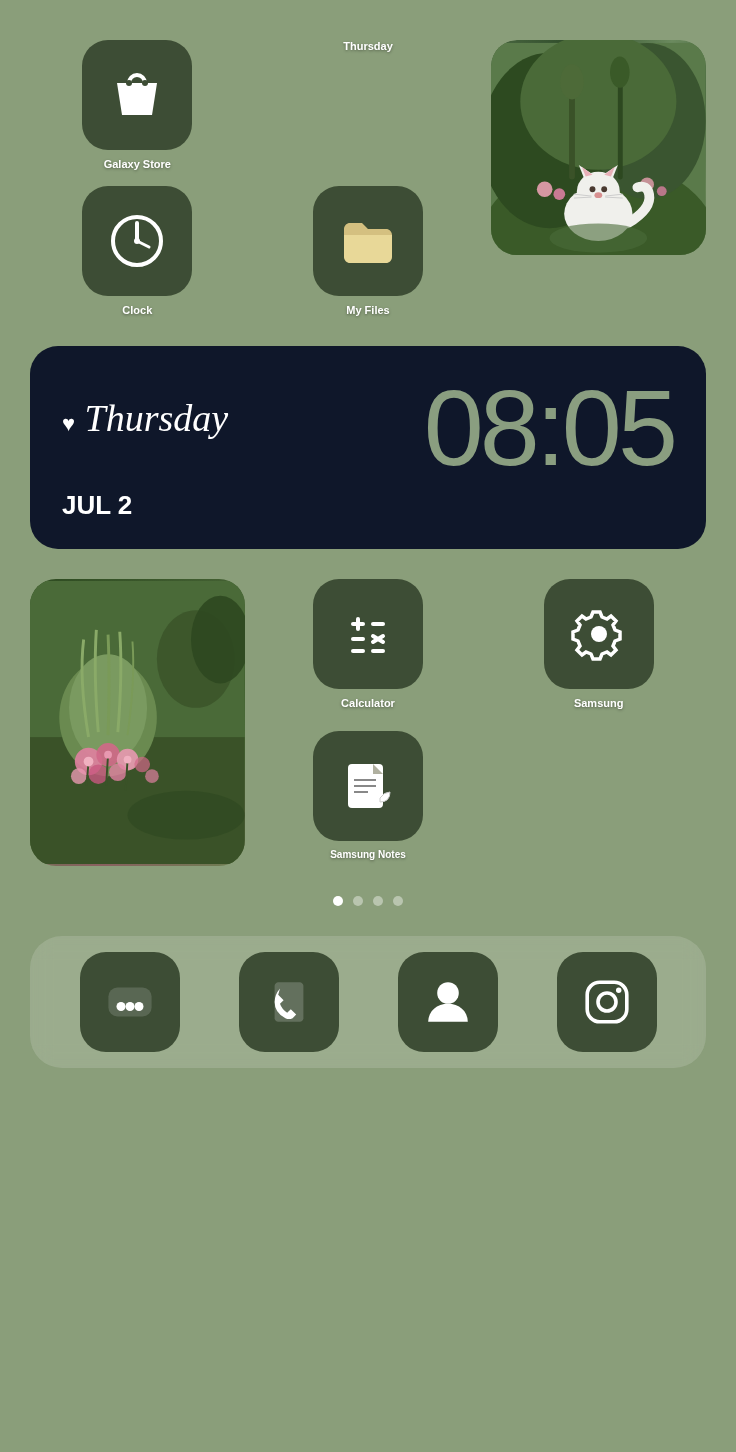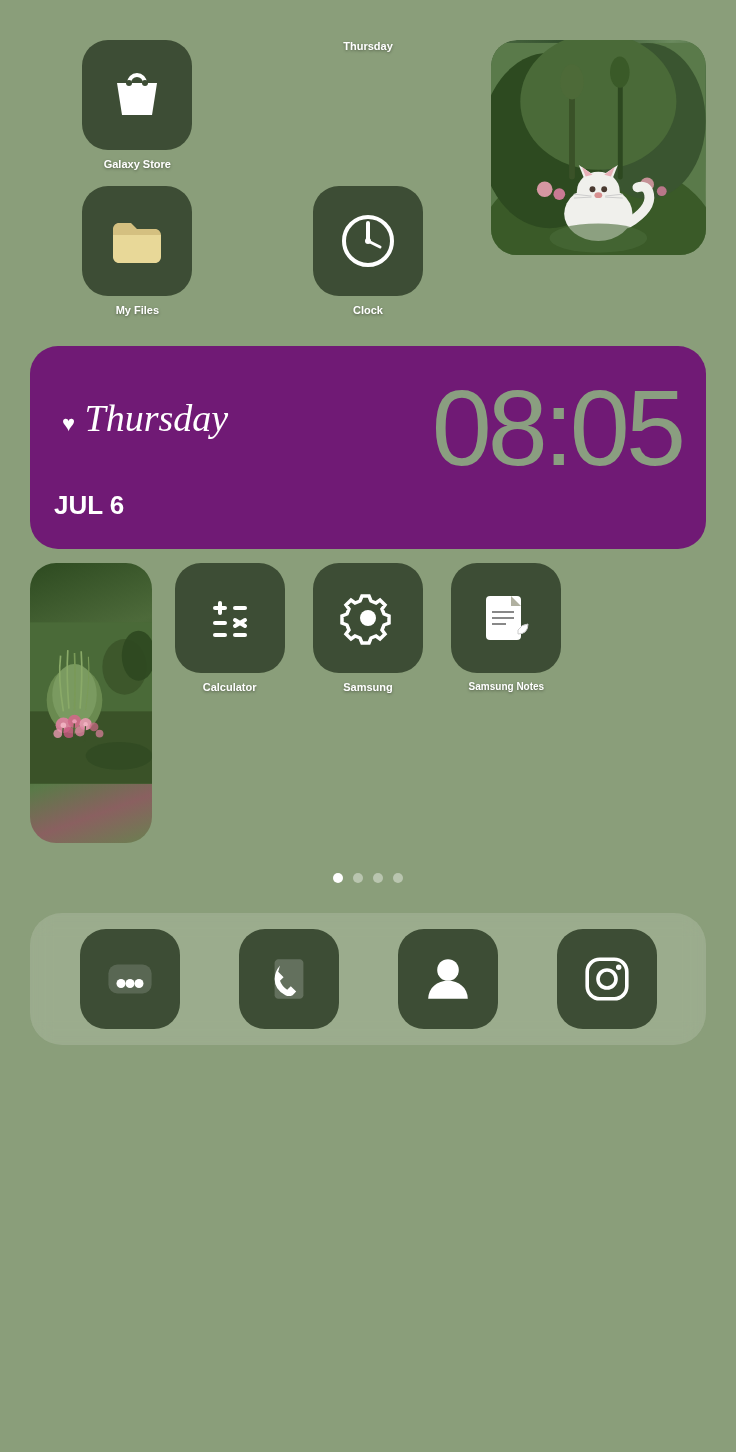--- a/index.html
+++ b/index.html
@@ -85,24 +85,24 @@
 
     
     .cat-scene {
       width: 100%;
       height: 100%;
     }
 
     
     .clock-widget {
       width: 100%;
-      background-color: #701a75;
+      background-color: #0f172a;
       border-radius: 28px;
-      padding: 28px 24px;
-      margin-bottom: 14px;
+      padding: 28px 32px;
+      margin-bottom: 30px;
       position: relative;
       overflow: hidden;
     }
 
     .clock-time {
       font-size: 108px;
       font-weight: 200;
       color: #8a9e80;
       letter-spacing: -4px;
       line-height: 1;
@@ -124,21 +124,21 @@
       font-size: 26px;
       font-weight: 700;
       color: white;
       margin-top: 8px;
     }
 
     
     .bottom-section {
       width: 100%;
       display: grid;
-      grid-template-columns: 1fr 1fr 1fr 1fr 1fr;
+      grid-template-columns: 1fr 1fr 1fr;
       grid-template-rows: auto auto;
       gap: 16px;
       margin-bottom: 30px;
     }
 
     
     .garden-photo {
       grid-column: 1;
       grid-row: 1 / 3;
       border-radius: 26px;
@@ -275,47 +275,47 @@
           <path d="M140 185 Q165 170 162 155 Q160 145 150 148" fill="none" stroke="#f0f0ec" stroke-width="10" stroke-linecap="round"></path>
 
           <ellipse cx="110" cy="200" rx="50" ry="15" fill="#4a6a38" opacity="0.6"></ellipse>
         </svg>
       </div>
     </div>
 
     <div class="app-icon-wrapper">
       <div class="app-icon">
         <svg class="icon-svg" viewBox="0 0 60 60">
-          <path d="M6 18c0-3.3 2.7-6 6-6h12l6 6h18c3.3 0 6 2.7 6 6v18c0 3.3-2.7 6-6 6H12c-3.3 0-6-2.7-6-6V18z" fill="#d4c080"></path>
-          <path d="M6 24h48v22c0 3.3-2.7 6-6 6H12c-3.3 0-6-2.7-6-6V24z" fill="#e8d898"></path>
-        </svg>
-      </div>
-      <span class="app-label">My Files</span>
-    </div>
-
-    <div class="app-icon-wrapper">
-      <div class="app-icon">
-        <svg class="icon-svg" viewBox="0 0 60 60">
           <circle cx="30" cy="30" r="24" fill="none" stroke="white" stroke-width="4"></circle>
           <line x1="30" y1="12" x2="30" y2="30" stroke="white" stroke-width="4" stroke-linecap="round"></line>
           <line x1="30" y1="30" x2="42" y2="36" stroke="white" stroke-width="3" stroke-linecap="round"></line>
           <circle cx="30" cy="30" r="3" fill="white"></circle>
         </svg>
       </div>
       <span class="app-label">Clock</span>
     </div>
 
+    <div class="app-icon-wrapper">
+      <div class="app-icon">
+        <svg class="icon-svg" viewBox="0 0 60 60">
+          <path d="M6 18c0-3.3 2.7-6 6-6h12l6 6h18c3.3 0 6 2.7 6 6v18c0 3.3-2.7 6-6 6H12c-3.3 0-6-2.7-6-6V18z" fill="#d4c080"></path>
+          <path d="M6 24h48v22c0 3.3-2.7 6-6 6H12c-3.3 0-6-2.7-6-6V24z" fill="#e8d898"></path>
+        </svg>
+      </div>
+      <span class="app-label">My Files</span>
+    </div>
+
   </div>
 
   <div class="clock-widget">
     <div class="clock-day">
       <span style="font-size:22px;">♥</span> <span>Thursday</span>
     </div>
     <div class="clock-time">08:05</div>
-    <div class="clock-date">JUL 6</div>
+    <div class="clock-date">JUL 2</div>
   </div>
 
   <div class="bottom-section">
 
     <div class="garden-photo">
       <svg class="garden-scene" viewBox="0 0 220 290" xmlns="http://www.w3.org/2000/svg">
         <rect width="220" height="290" fill="#4a6a38"></rect>
         <rect x="0" y="160" width="220" height="130" fill="#3a5228"></rect>
 
         <ellipse cx="80" cy="140" rx="50" ry="60" fill="#6a8a50"></ellipse>

